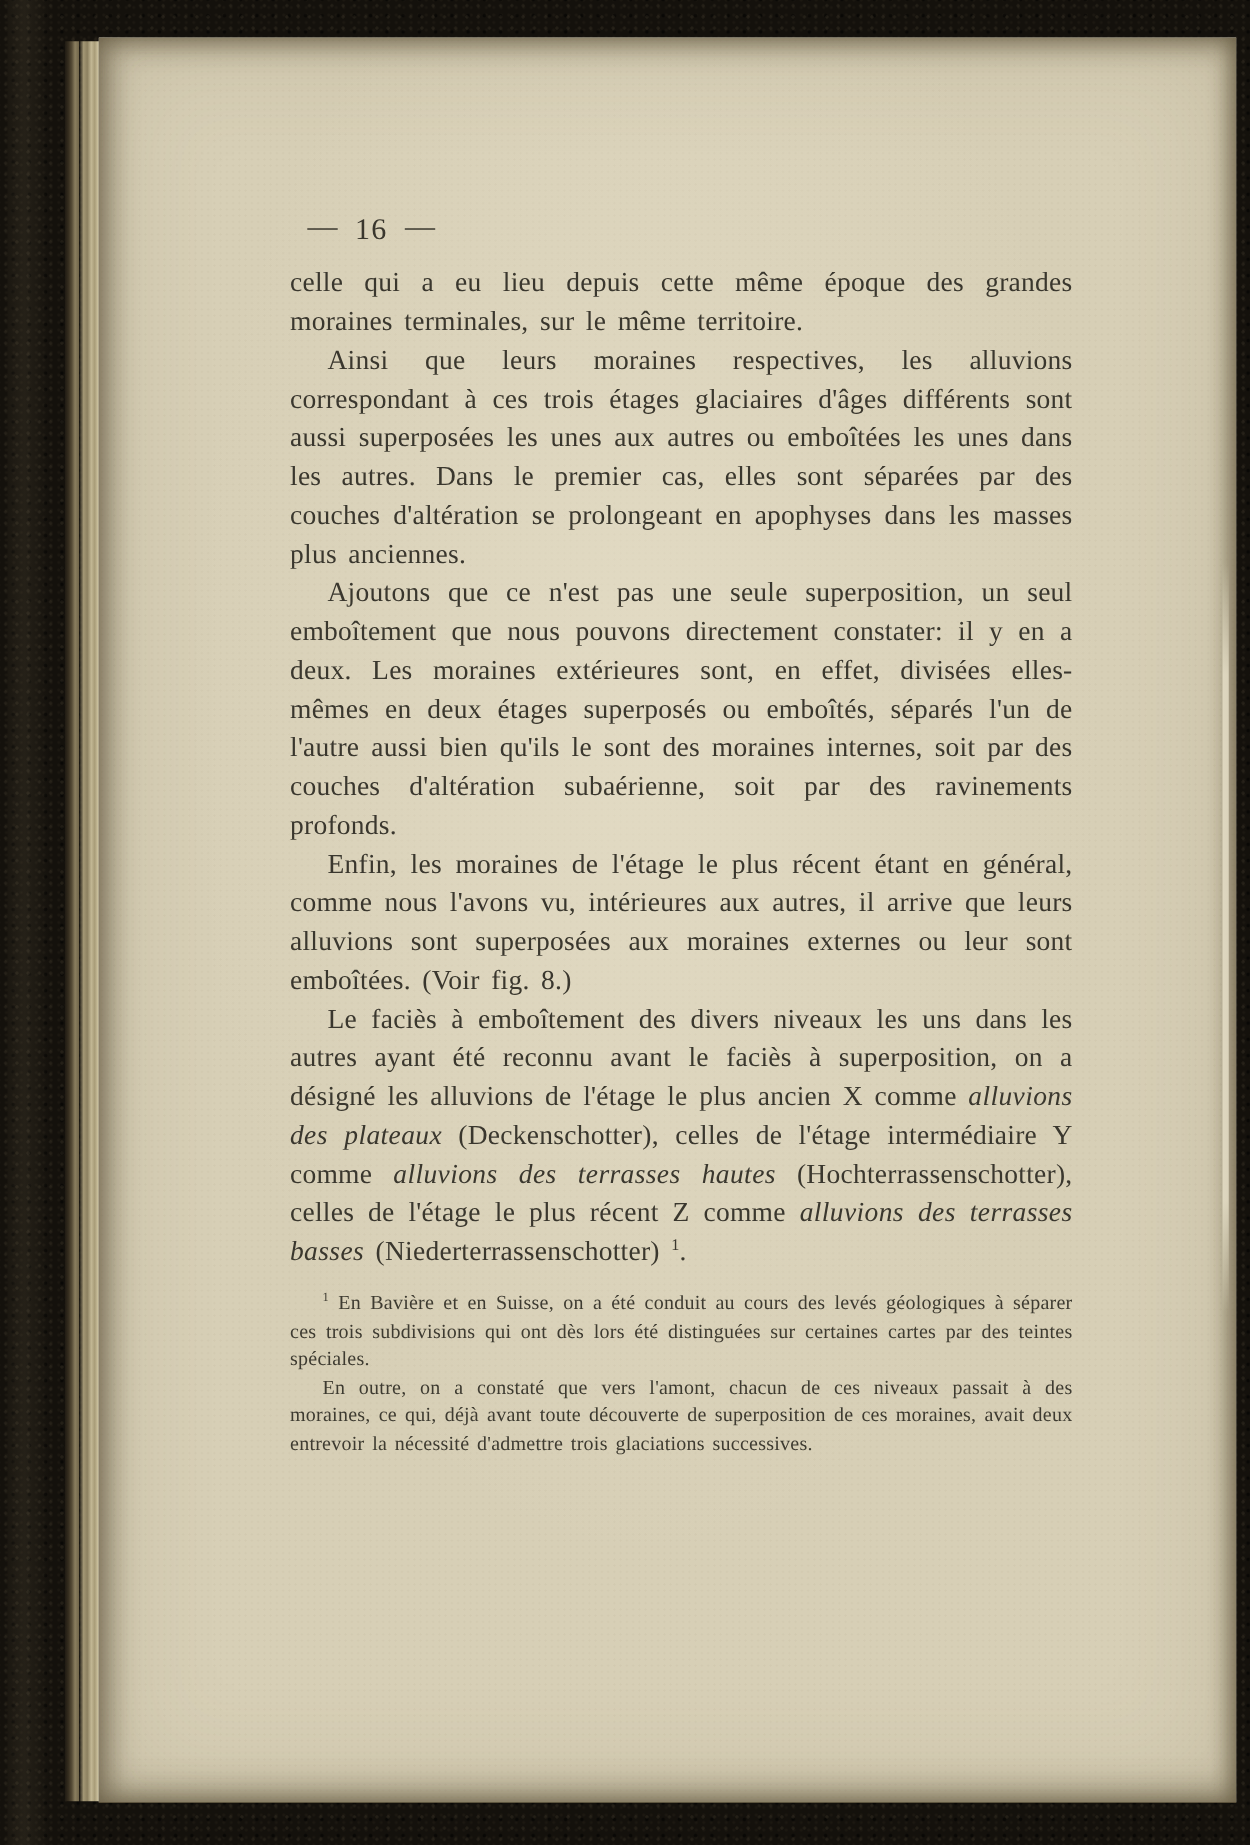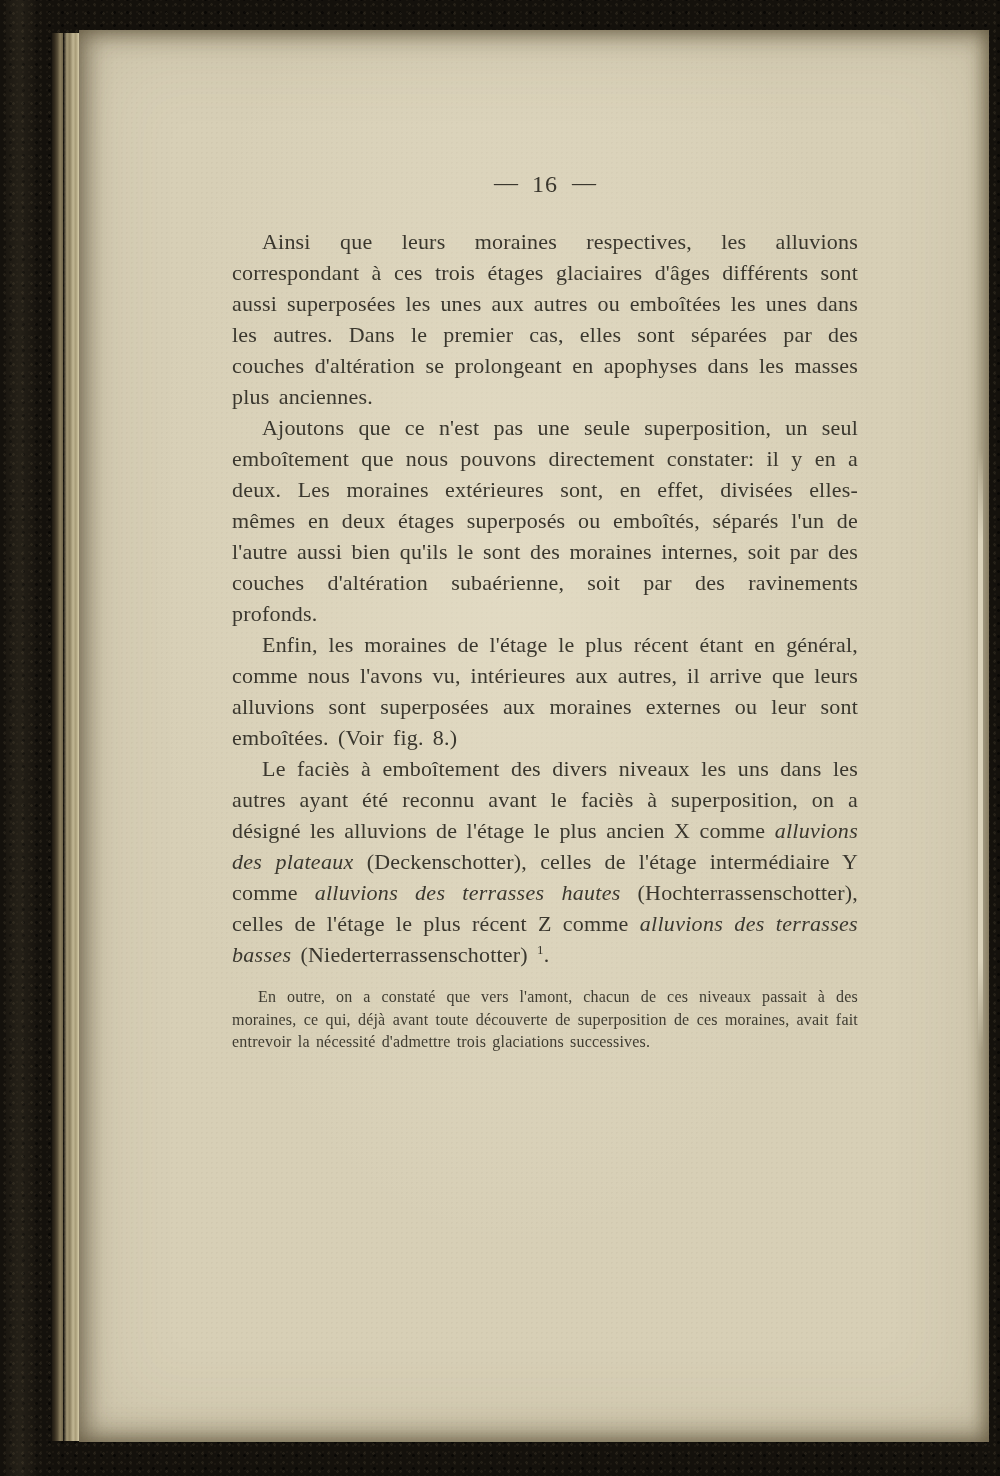--- a/index.html
+++ b/index.html
@@ -56,24 +56,24 @@
     background: linear-gradient(180deg, rgba(233,226,203,0) 0%, #e9e2cb 15%, #e9e2cb 85%, rgba(233,226,203,0) 100%);
     opacity: 0.8;
   }
 
   
   .text-block {
     position: absolute; left: 153px; top: 140px; width: 626px;
     color: #3a372e;
   }
   .page-header {
-    text-align: center;
+    text-align: left;
     font-size: 24px;
     line-height: 28px;
-    margin-bottom: 28px;
+    margin-bottom: 12px;
     color: #3a372e;
   }
   .page-header .dash { display: inline-block; margin: 0 14px; transform: translateY(-2px); }
   .page-header .num { display: inline-block; letter-spacing: 1px; }
 
   .body-copy p {
     font-size: 22px;
     line-height: 31px;
     text-align: justify;
     text-indent: 30px;
@@ -111,25 +111,27 @@
   <div class="paper">
     <div class="fore-edge"></div>
 
     <div class="text-block">
 
       <div class="page-header">
         <span class="dash">—</span><span class="num">16</span><span class="dash">—</span>
       </div>
 
       <div class="body-copy">
+        <p class="no-indent">celle qui a eu lieu depuis cette même époque des grandes moraines terminales, sur le même territoire.</p>
         <p>Ainsi que leurs moraines respectives, les alluvions correspondant à ces trois étages glaciaires d'âges différents sont aussi superposées les unes aux autres ou emboîtées les unes dans les autres. Dans le premier cas, elles sont séparées par des couches d'altération se prolongeant en apophyses dans les masses plus anciennes.</p>
         <p>Ajoutons que ce n'est pas une seule superposition, un seul emboîtement que nous pouvons directement constater: il y en a deux. Les moraines extérieures sont, en effet, divisées elles-mêmes en deux étages superposés ou emboîtés, séparés l'un de l'autre aussi bien qu'ils le sont des moraines internes, soit par des couches d'altération subaérienne, soit par des ravinements profonds.</p>
         <p>Enfin, les moraines de l'étage le plus récent étant en général, comme nous l'avons vu, intérieures aux autres, il arrive que leurs alluvions sont superposées aux moraines externes ou leur sont emboîtées. (Voir fig. 8.)</p>
         <p><span>Le faciès à emboîtement des divers niveaux les uns dans les autres ayant été reconnu avant le faciès à superposition, on a désigné les alluvions de l'étage le plus ancien X comme </span><em>alluvions des plateaux</em><span> (Deckenschotter), celles de l'étage intermédiaire Y comme </span><em>alluvions des terrasses hautes</em><span> (Hochterrassenschotter), celles de l'étage le plus récent Z comme </span><em>alluvions des terrasses basses</em><span> (Niederterrassenschotter) </span><sup class="fn">1</sup><span>.</span></p>
       </div>
 
       <div class="footnote">
-        <p>En outre, on a constaté que vers l'amont, chacun de ces niveaux passait à des moraines, ce qui, déjà avant toute découverte de superposition de ces moraines, avait fait entrevoir la nécessité d'admettre trois glaciations successives.</p>
+        <p><sup class="fn">1</sup><span> En Bavière et en Suisse, on a été conduit au cours des levés géologiques à séparer ces trois subdivisions qui ont dès lors été distinguées sur certaines cartes par des teintes spéciales.</span></p>
+        <p>En outre, on a constaté que vers l'amont, chacun de ces niveaux passait à des moraines, ce qui, déjà avant toute découverte de superposition de ces moraines, avait deux entrevoir la nécessité d'admettre trois glaciations successives.</p>
       </div>
 
     </div>
   </div>
 </div>
 
 </body></html>

